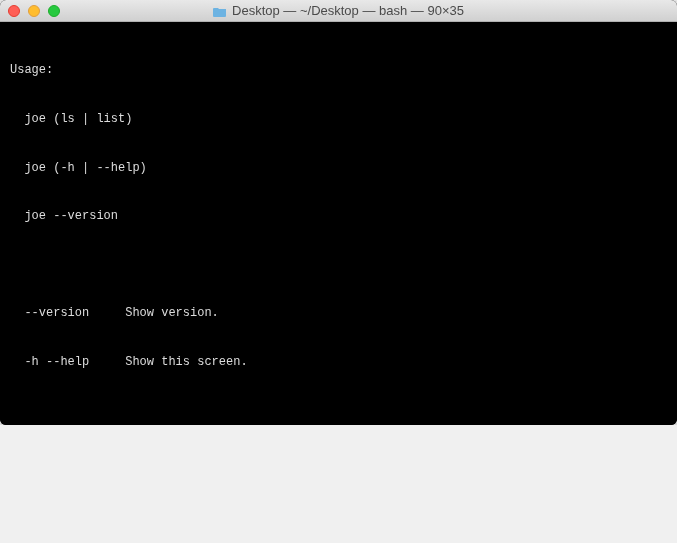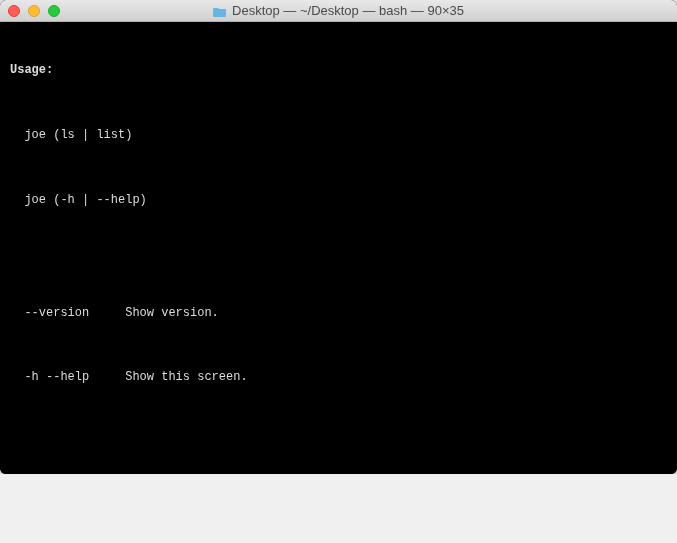--- a/index.html
+++ b/index.html
@@ -6,21 +6,21 @@
     body {
       background: #f0f0f0;
       font-family: Menlo, Monaco, "Courier New", monospace;
       font-size: 12px;
       display: flex;
       justify-content: center;
       padding: 0;
     }
     .window {
       width: 677px;
-      height: 474px;
+      height: 425px;
       background: #000;
       border-radius: 6px;
       overflow: hidden;
       box-shadow: 0 2px 10px rgba(0,0,0,0.3);
       display: flex;
       flex-direction: column;
     }
     .titlebar {
       height: 22px;
       background: linear-gradient(#e8e8e8, #d0d0d0);
@@ -62,22 +62,22 @@
     .terminal {
       flex: 1;
       background: #000;
       color: #ddd;
       padding: 8px 10px;
       overflow: hidden;
       line-height: 1.35;
       white-space: pre-wrap;
       word-break: break-all;
     }
-    .usage-header, .options-header { color: #ddd; font-weight: bold; }
-    .usage-line, .option-line { color: #ddd; padding-left: 2ch; margin-top: 16px; }
+    .usage-header, .options-header { color: #ddd; }
+    .usage-line, .option-line { color: #ddd; padding-left: 2ch; }
     .blank { height: 1.35em; }
   </style>
 </head>
 <body>
 
 <div class="window">
   <div class="titlebar">
     <div class="traffic-lights">
       <div class="tl red"></div>
       <div class="tl yellow"></div>
@@ -90,20 +90,21 @@
         </svg>
       </span>
       <span>Desktop — ~/Desktop — bash — 90×35</span>
     </div>
   </div>
 
   <div class="terminal">
     <div class="usage-header">Usage:</div>
     <div class="usage-line">joe (ls | list)</div>
     <div class="usage-line">joe (-h | --help)</div>
+    <div class="usage-line">joe --version</div>
     <div class="blank"></div>
     <div class="option-line">--version     Show version.</div>
     <div class="option-line">-h --help     Show this screen.</div>
     <div class="blank"></div>
     
 
     
     
     
     

